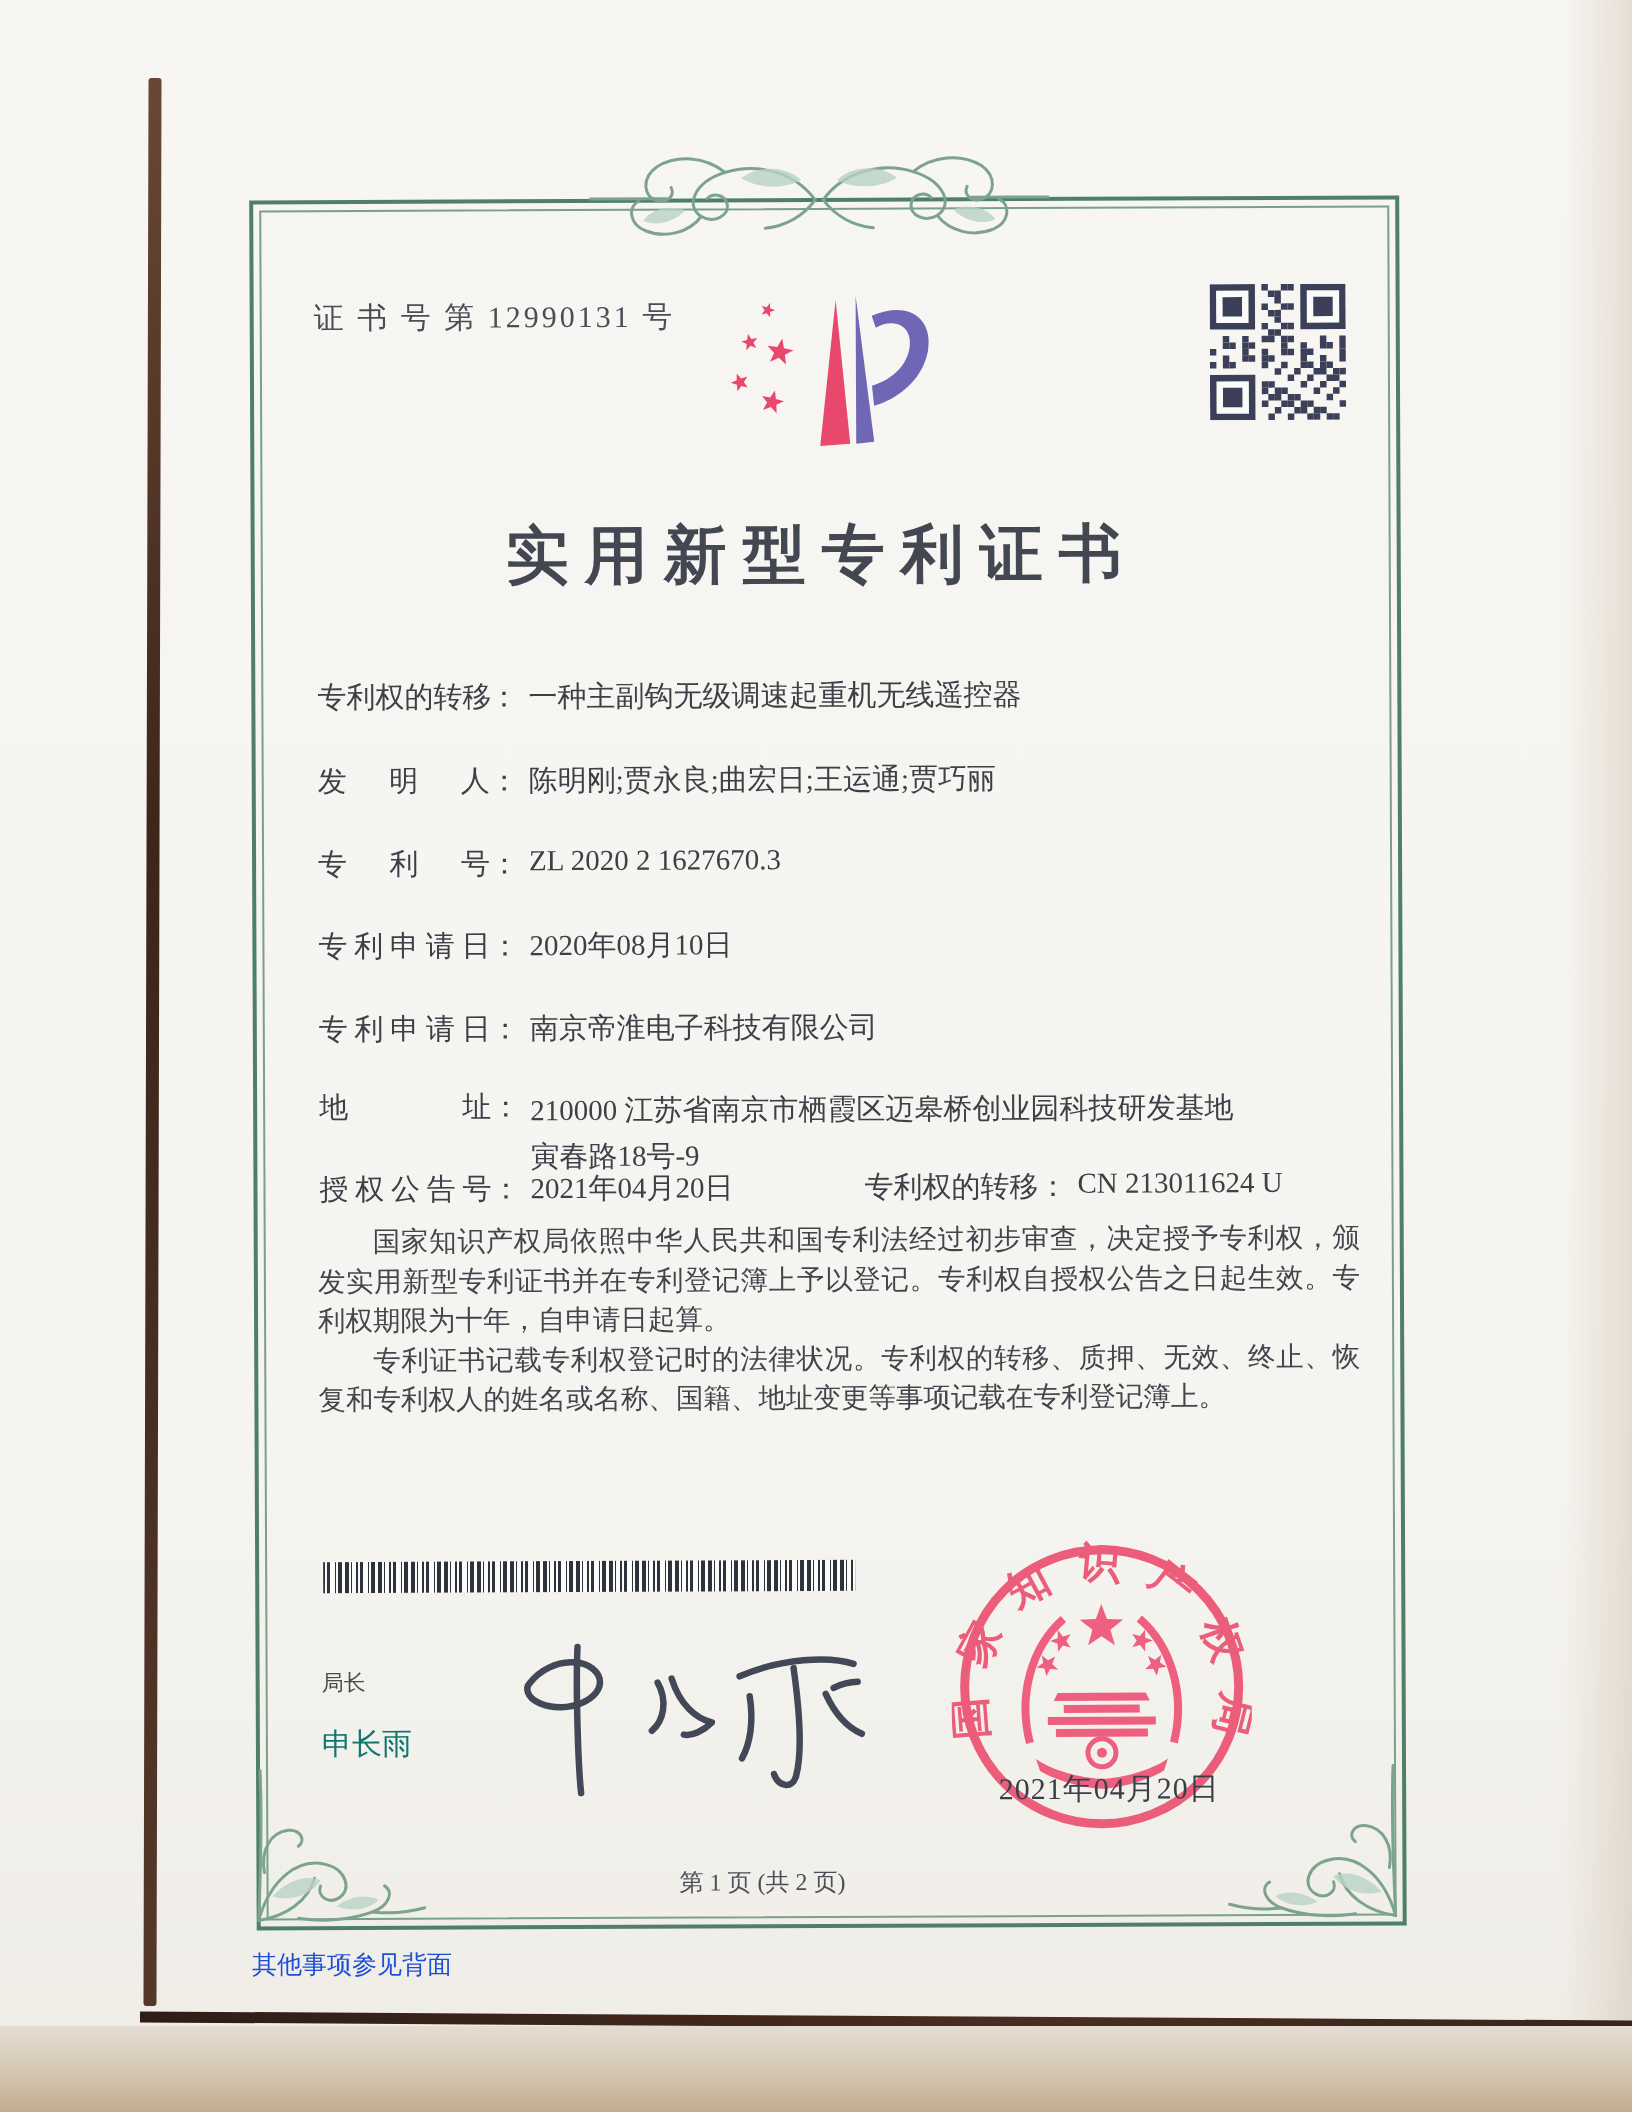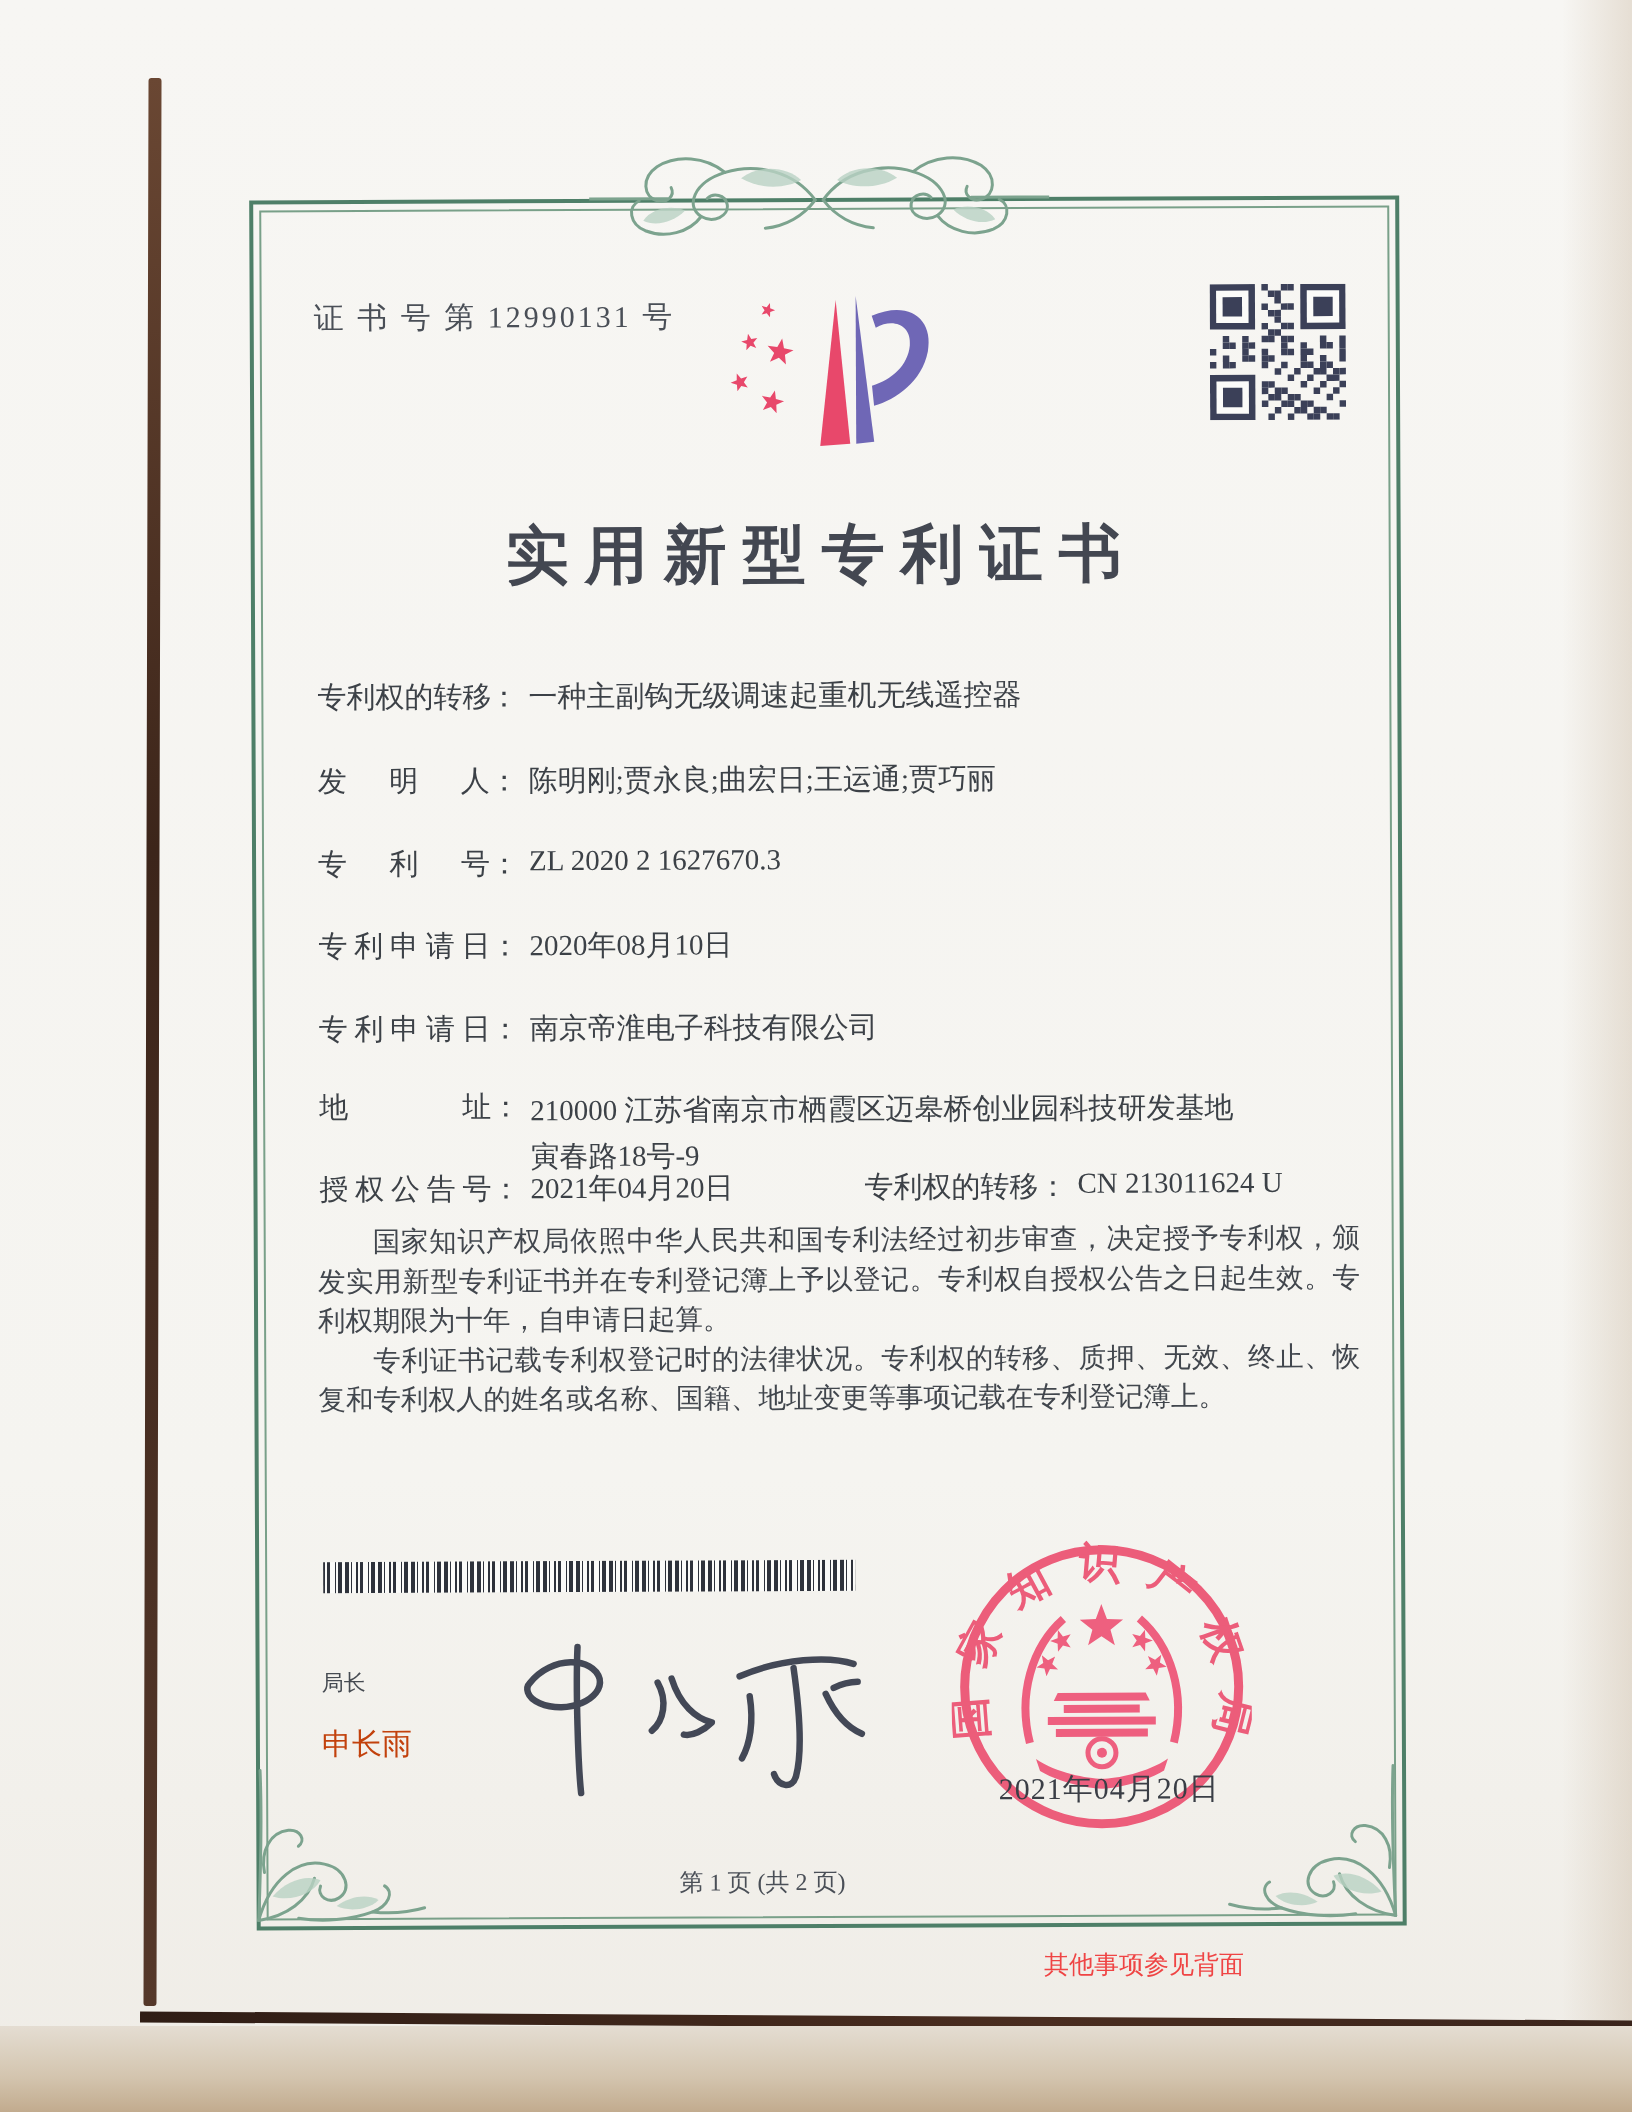--- a/index.html
+++ b/index.html
@@ -44,29 +44,29 @@
   .body-text{left:316px;top:1220px;width:1042px;font-size:27.5px;line-height:39.5px;
     text-align:justify;color:#41464d;}
   .body-text p{margin:0;text-indent:2em;}
   
   .barcode{left:320px;top:1560px;width:532px;height:31px;
     background:repeating-linear-gradient(90deg,
       #2e323b 0 2px,#fbfbf9 2px 4px,#2e323b 4px 7px,#fbfbf9 7px 12px,
       #2e323b 12px 13px,#fbfbf9 13px 15px,#2e323b 15px 19px,#fbfbf9 19px 22px,
       #2e323b 22px 26px,#fbfbf9 26px 28px,#2e323b 28px 29px,#fbfbf9 29px 33px);}
   .sign-title{left:318px;top:1666px;font-size:22px;color:#464b52;}
-  .sign-name{left:318px;top:1722px;font-size:30px;color:#c2410c;}
+  .sign-name{left:318px;top:1722px;font-size:30px;color:#0f766e;}
   .signature{left:478px;top:1624px;width:470px;height:185px;}
   .seal{left:948px;top:1536px;width:300px;height:306px;opacity:.93;}
   .seal-date{left:960px;top:1770px;width:290px;text-align:center;
     font-size:30px;color:#3a3e46;letter-spacing:1px;}
   .page-note{left:252px;top:1866px;width:1142px;text-align:center;
     padding-right:130px;box-sizing:border-box;font-size:24px;color:#4a4f57;}
-  .back-note{left:252px;top:1946px;width:1142px;text-align:right;
-    padding-right:150px;box-sizing:border-box;font-size:25px;color:#ef4444;}
+  .back-note{left:252px;top:1946px;width:1142px;text-align:left;
+    padding-right:150px;box-sizing:border-box;font-size:25px;color:#1d4ed8;}
   svg{display:block;}
 </style>
 </head>
 <body>
 
 <div class="abs edge-left"></div>
 <div class="abs edge-right"></div>
 
 <div class="abs sheet">
 

